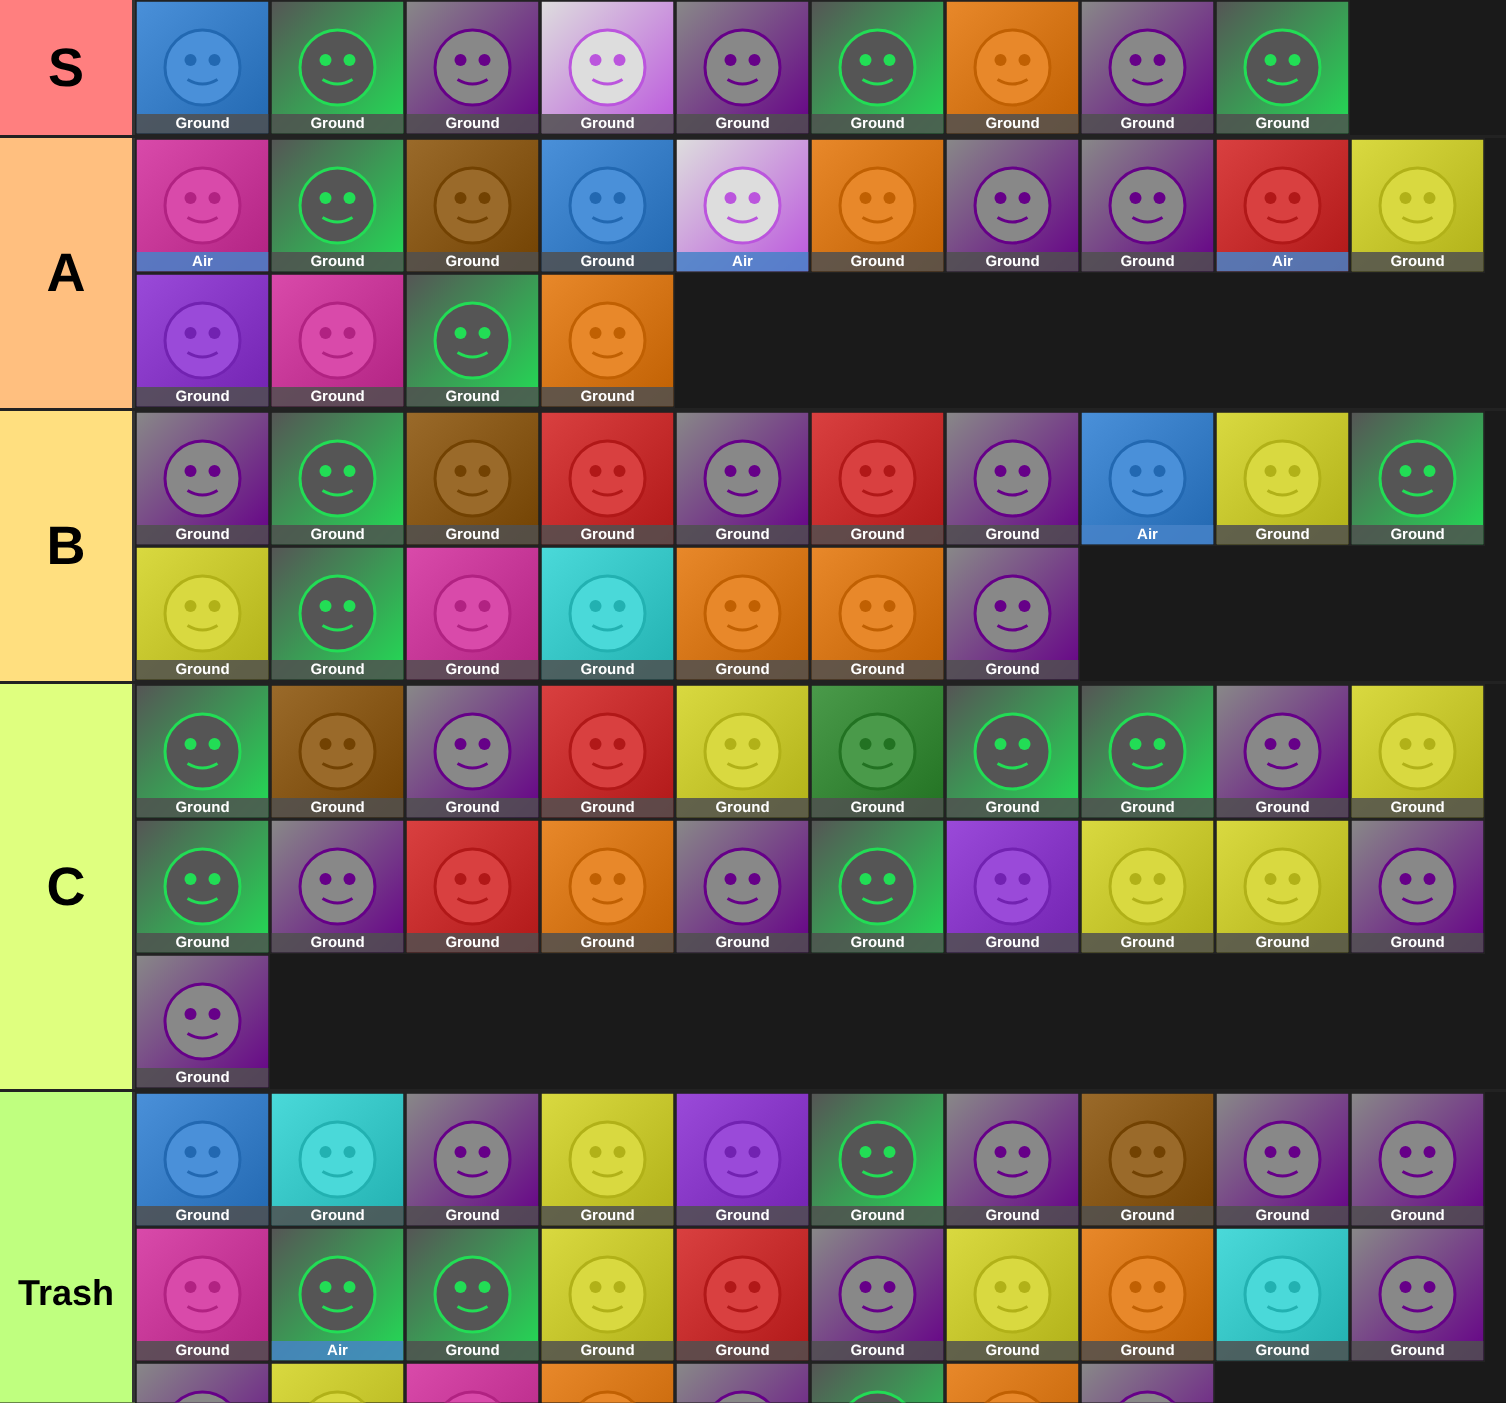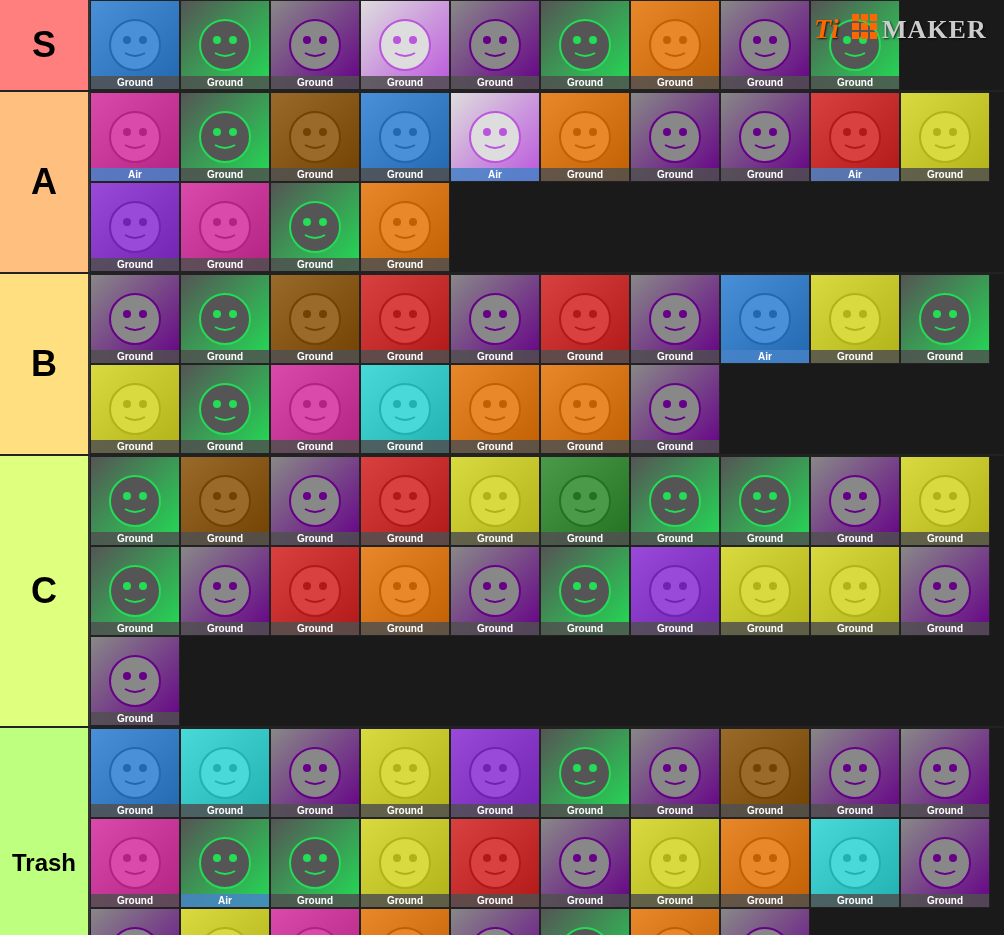--- a/index.html
+++ b/index.html
@@ -123,33 +123,20 @@
       align-items: center;
       justify-content: center;
       font-size: 32px;
     }
   </style>
 </head>
 <body>
 
 <div class="container">
 
-  <div class="watermark"><svg width="180" height="36" viewBox="0 0 180 36">
-  <text x="0" y="28" font-size="28" font-weight="900" font-family="Arial Black" fill="#ff6600" font-style="italic">Ti</text>
-  <rect x="38" y="4" width="7" height="7" fill="#ff6600"></rect>
-  <rect x="47" y="4" width="7" height="7" fill="#ff6600"></rect>
-  <rect x="56" y="4" width="7" height="7" fill="#ff6600"></rect>
-  <rect x="38" y="13" width="7" height="7" fill="#ff6600"></rect>
-  <rect x="47" y="13" width="7" height="7" fill="#ff6600"></rect>
-  <rect x="56" y="13" width="7" height="7" fill="#ff6600"></rect>
-  <rect x="38" y="22" width="7" height="7" fill="#ff6600"></rect>
-  <rect x="47" y="22" width="7" height="7" fill="#ff6600"></rect>
-  <rect x="56" y="22" width="7" height="7" fill="#ff6600"></rect>
-  <text x="68" y="28" font-size="26" font-weight="900" font-family="Arial Black" fill="#cccccc">MAKER</text>
-</svg></div>
 
   <div class="tierlist" id="tierlist">
   <div class="tier-row tier-s">
         <div class="tier-label" style="background: rgb(255, 127, 127);">S</div>
         <div class="tier-items">
           <div class="char-card">
             <div class="char-avatar c-blue" style="background: linear-gradient(135deg, rgb(74, 144, 217), rgb(34, 104, 177));">
               <div class="face">
                 <svg width="60" height="60" viewBox="0 0 60 60">
       <circle cx="30" cy="30" r="25" fill="#4a90d9" stroke="#2268b1" stroke-width="2"></circle>

